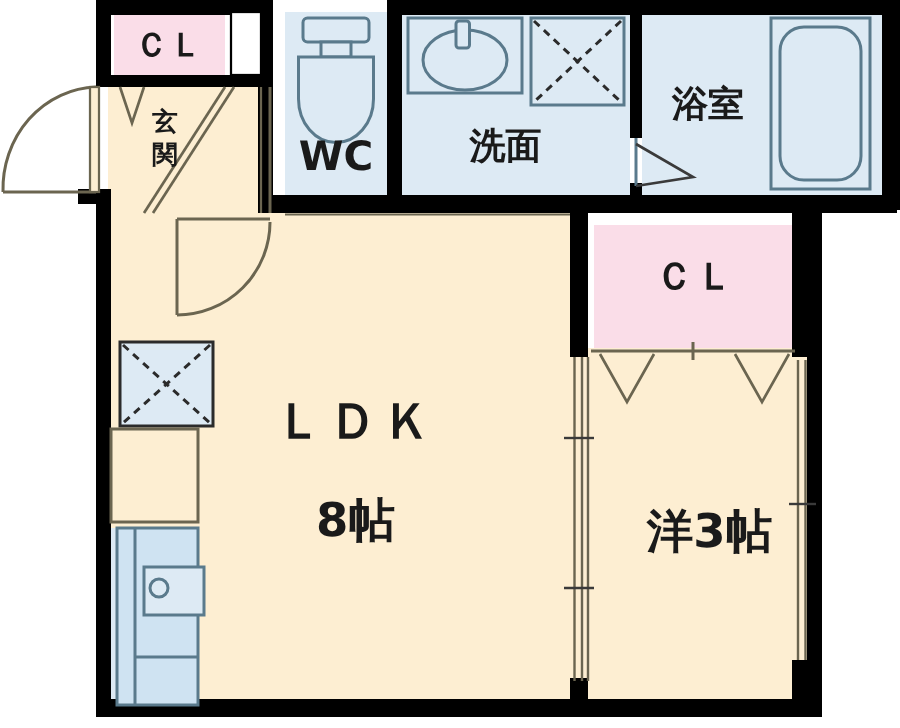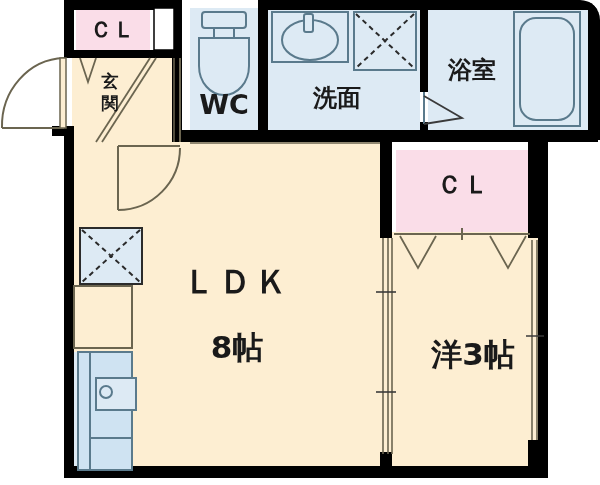--- a/index.html
+++ b/index.html
@@ -7,21 +7,20 @@
     padding: 0;
     background: #ffffff;
   }
   #floorplan-root {
     position: relative;
     width: 600px;
     height: 485px;
     background: #ffffff;
     font-family: "DejaVu Sans", "Liberation Sans", sans-serif;
     overflow: hidden;
-    border-radius: 20px;
   }
   #fp-svg {
     position: absolute;
     left: 0;
     top: 0;
   }
   .label-text {
     font-family: "DejaVu Sans", "Liberation Sans", sans-serif;
     fill: #1a1a1a;
     font-weight: 700;

